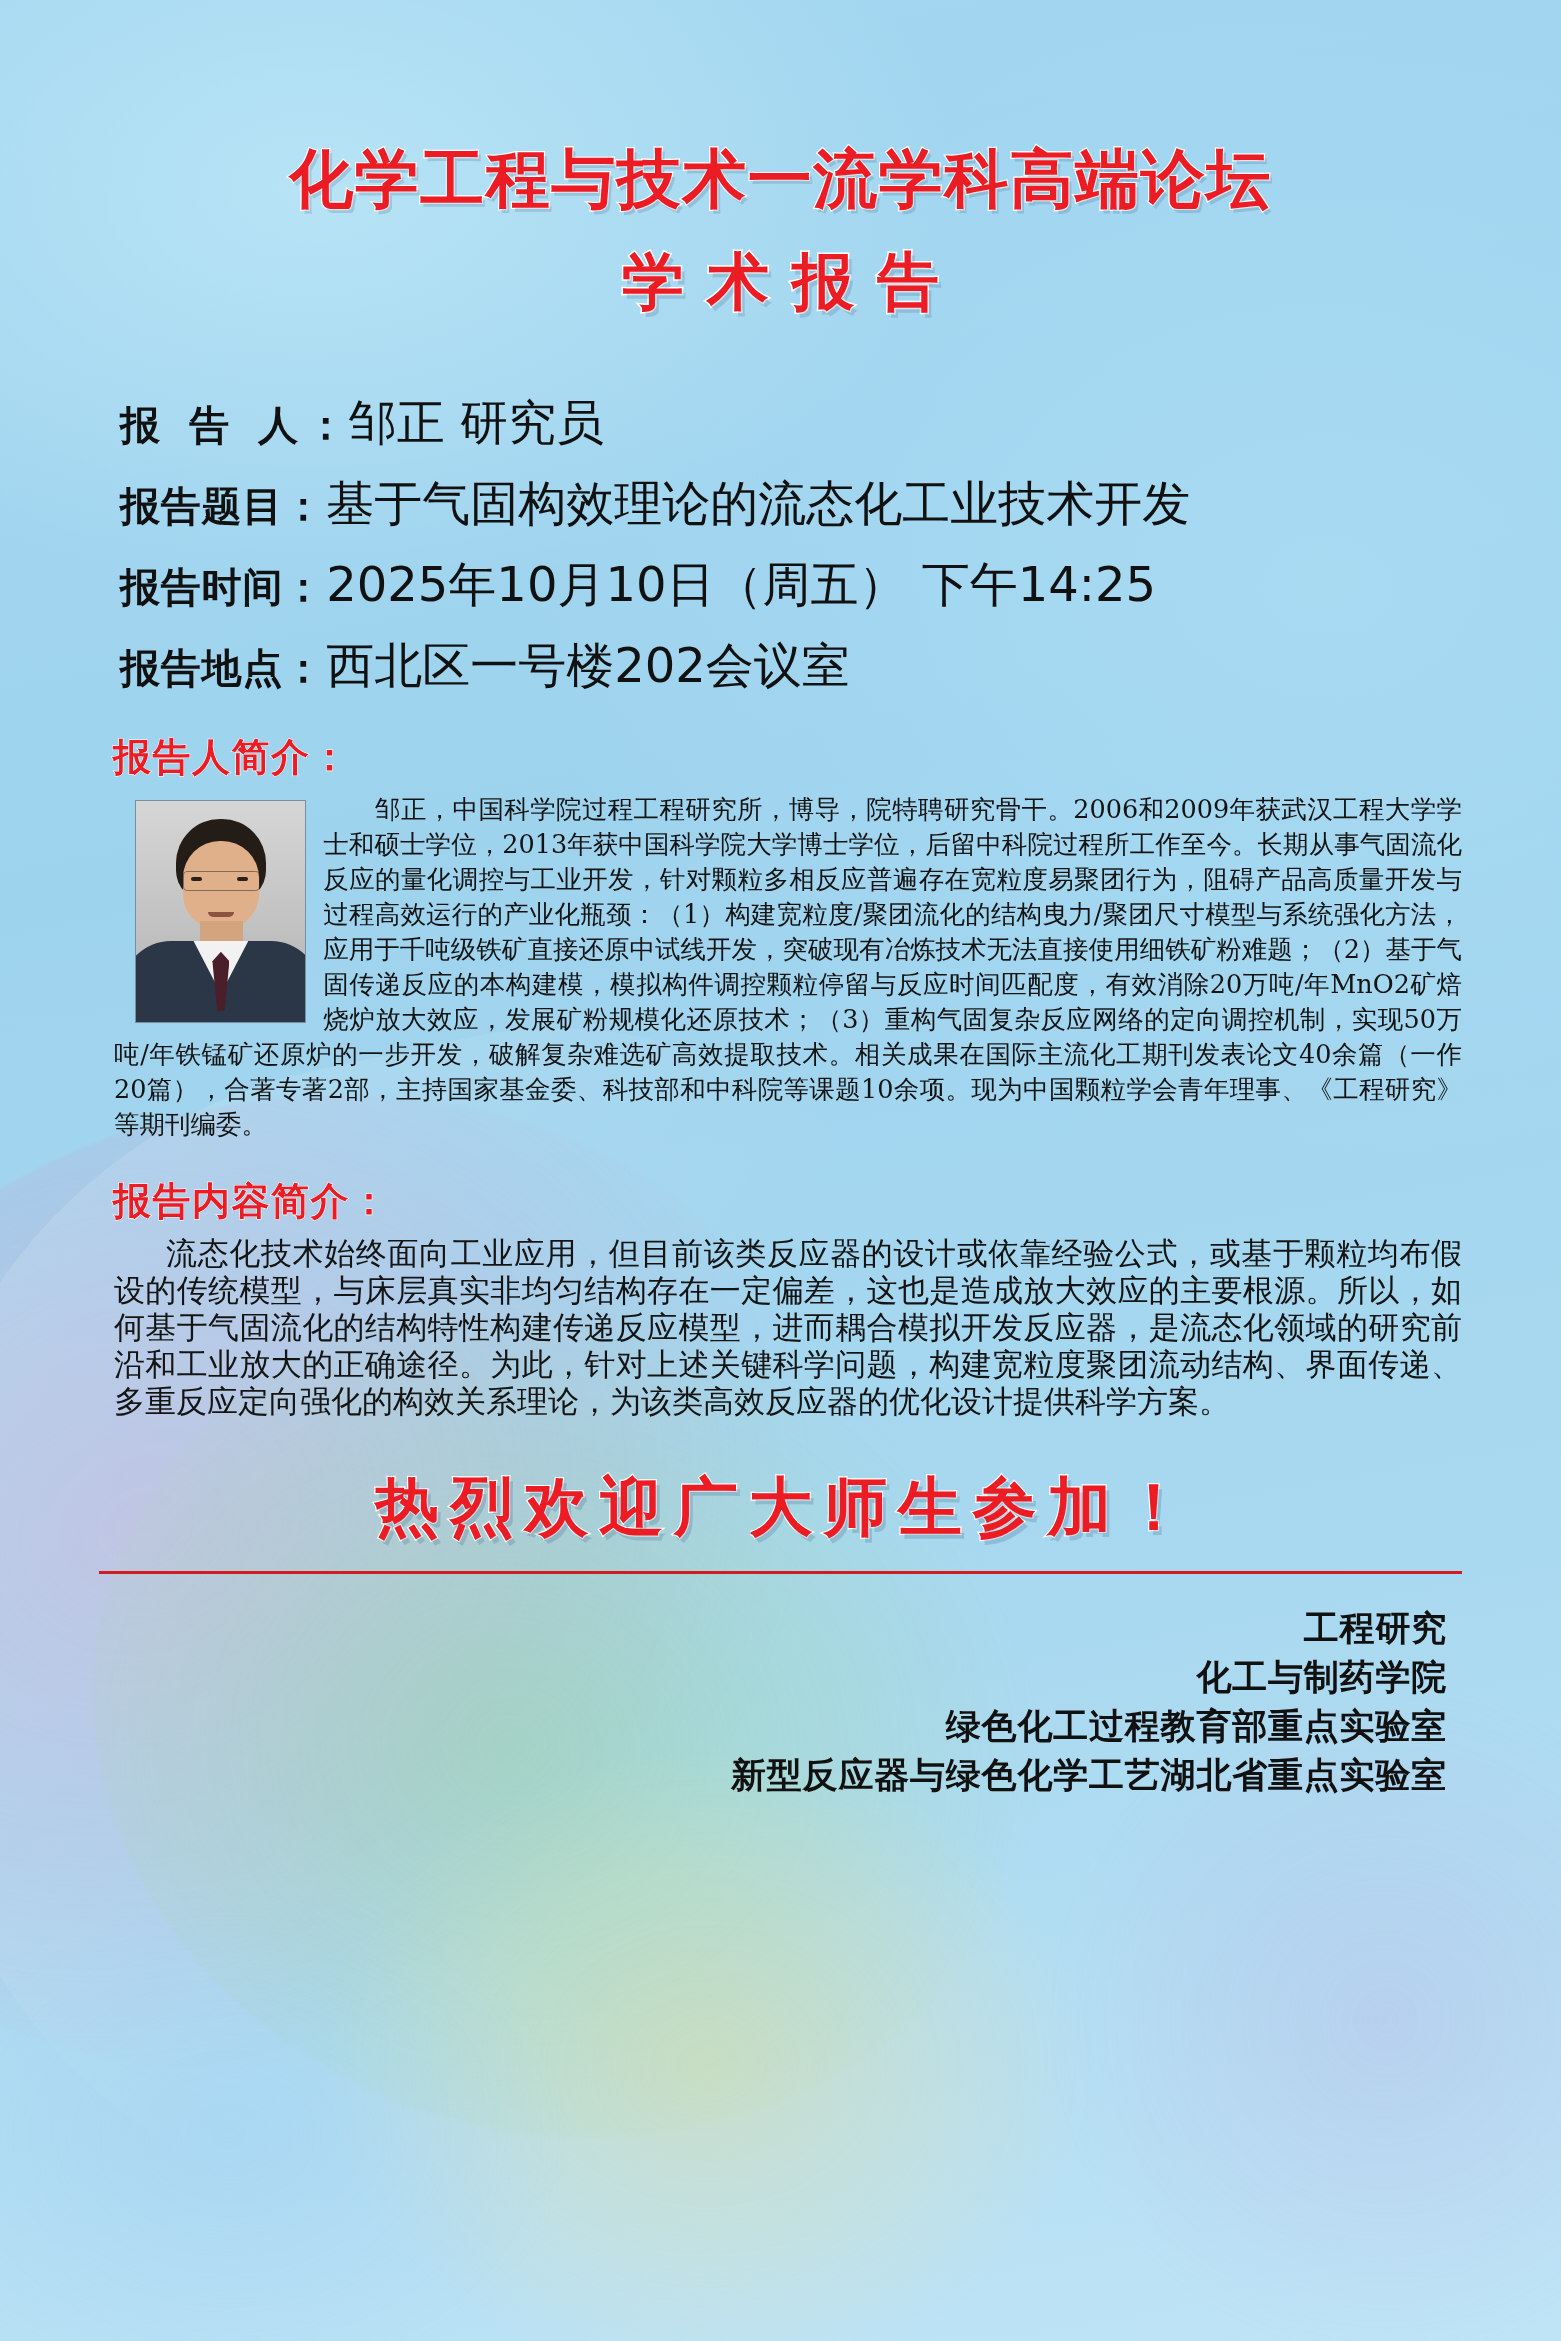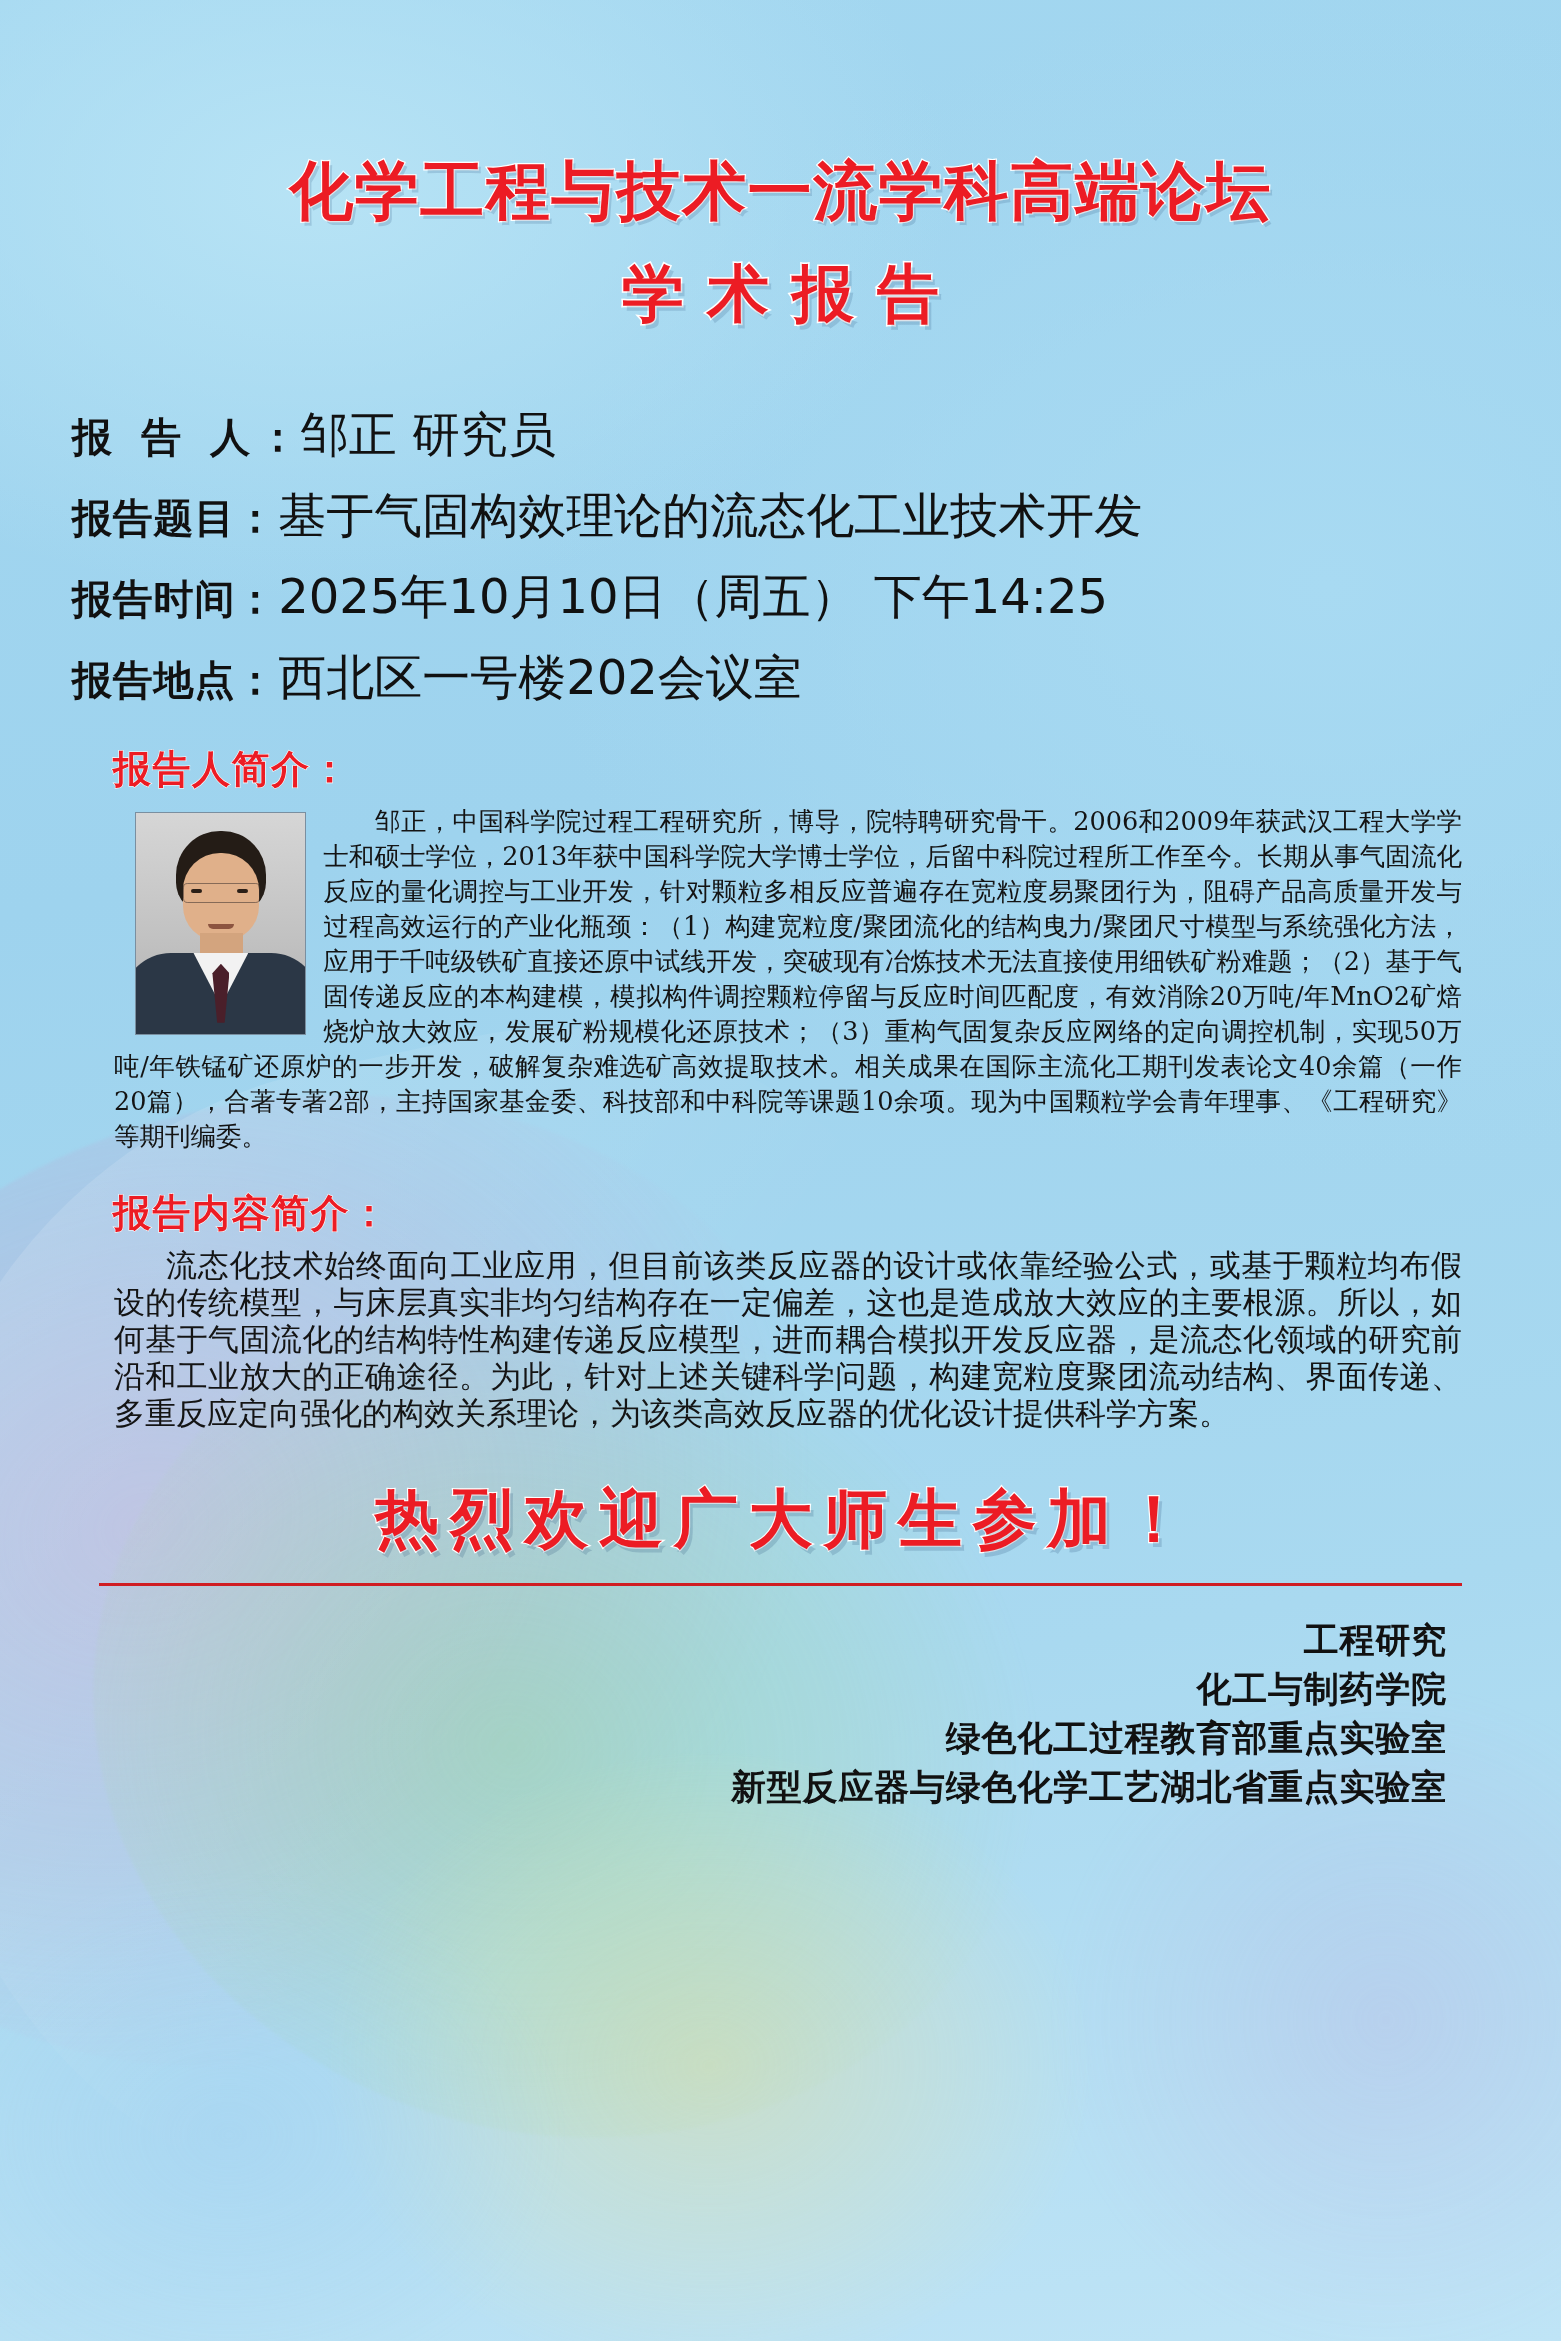--- a/index.html
+++ b/index.html
@@ -76,21 +76,21 @@
 
   .content {
     position: relative;
     z-index: 5;
     width: 1561px;
     height: 2342px;
   }
 
   
   .title-main {
-    margin: 12px;
+    margin: 0;
     padding-top: 136px;
     text-align: center;
     font-family: "DejaVu Sans", sans-serif;
     font-size: 64px;
     font-weight: 700;
     letter-spacing: 1.5px;
     color: #ec1c24;
     -webkit-text-stroke: 2.3px #ffffff;
     paint-order: stroke fill;
     text-shadow:
@@ -109,21 +109,21 @@
     -webkit-text-stroke: 3px #ffffff;
     paint-order: stroke fill;
     text-shadow:
       0 0 1.5px #fff,
       3.8px 4.6px 0 rgba(40,80,120,.18);
   }
 
   
   .info {
     margin: 67px 0 0 0;
-    padding-left: 72px;
+    padding-left: 120px;
     padding-right: 46px;
   }
   .info-row {
     display: flex;
     align-items: baseline;
     margin-bottom: 17px;
     white-space: nowrap;
   }
   .info-label {
     font-family: "DejaVu Sans", sans-serif;

